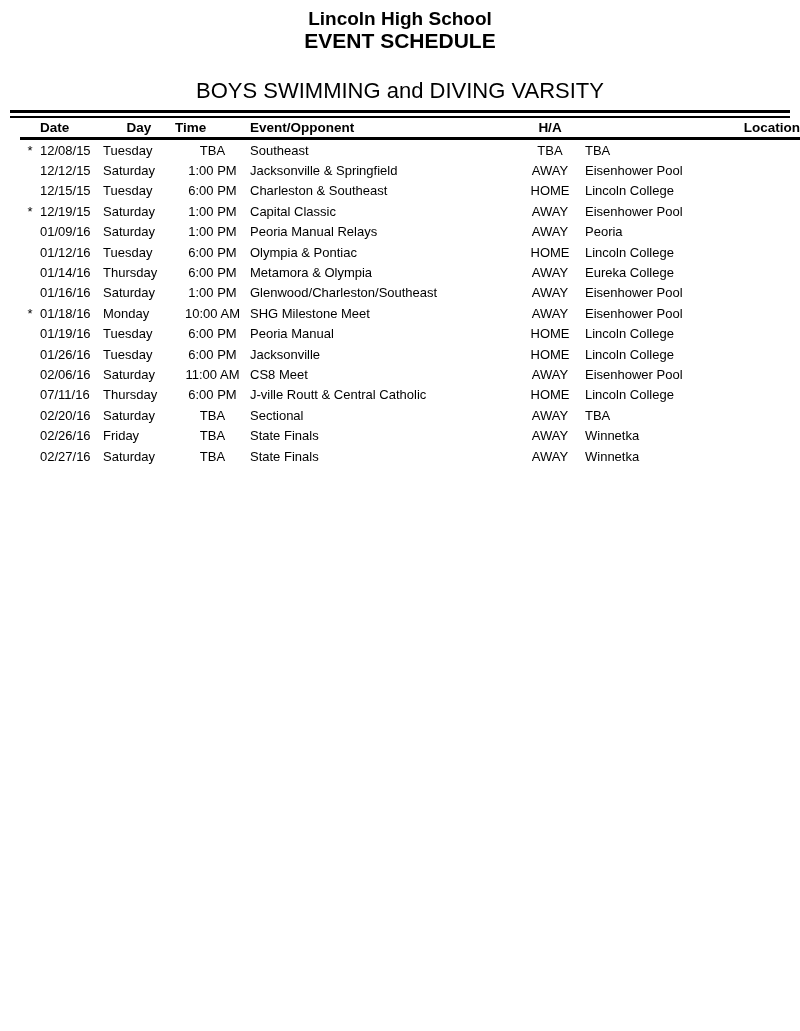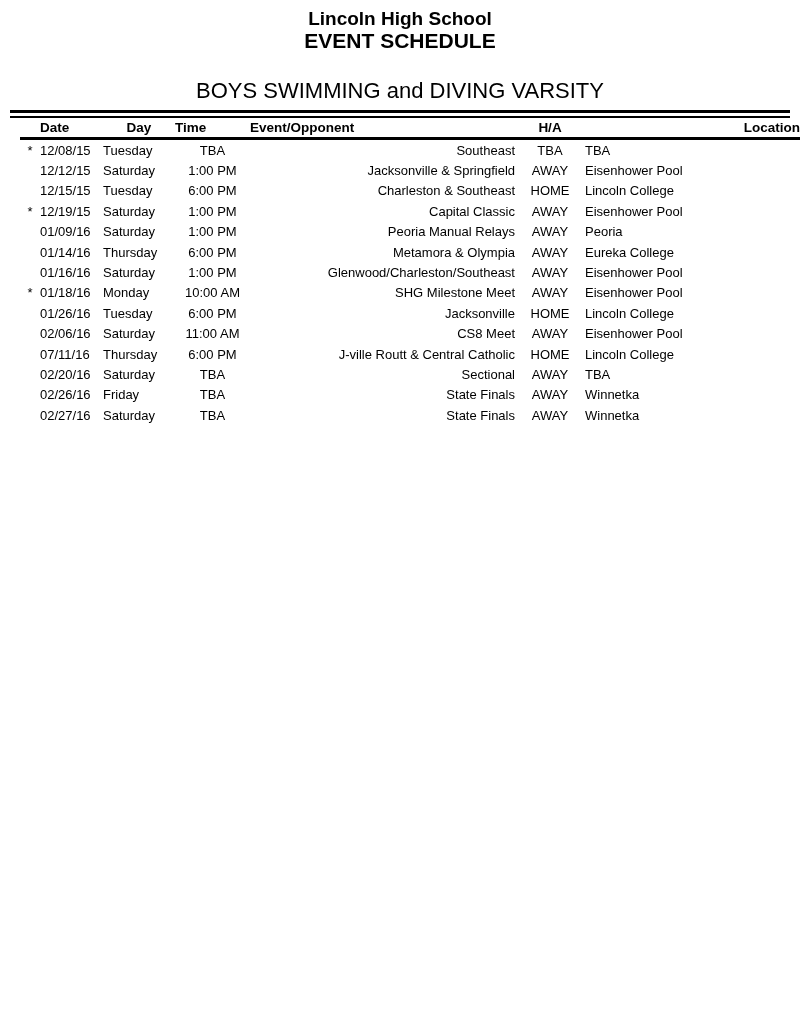--- a/index.html
+++ b/index.html
@@ -62,21 +62,21 @@
   th:nth-child(4) { text-align: left; }
   th:nth-child(5) { text-align: left; padding-left: 18px; }
   th:nth-child(6) { text-align: center; }
   th:nth-child(7) { text-align: right; padding-left: 20px; }
 
   
   td:nth-child(1) { text-align: center; }
   td:nth-child(2) { text-align: left; }
   td:nth-child(3) { text-align: left; }
   td:nth-child(4) { text-align: center; }
-  td:nth-child(5) { text-align: right; padding-left: 14px; }
+  td:nth-child(5) { text-align: left; padding-left: 14px; }
   td:nth-child(6) { text-align: center; }
   td:nth-child(7) { text-align: left; padding-left: 20px; }
 
   .footer-rule-left  { position: absolute; left: 10px;  top: 1003px; width: 190px; height: 2px; background: #3d3d3d; }
   .footer-rule-right { position: absolute; left: 198px; top: 1004px; width: 592px; height: 2px; background: #555555; }
   .page-label { position: absolute; left: 10px; top: 960px; font-size: 13px; line-height: 16px; }
 </style>
 </head>
 <body>
 
@@ -156,20 +156,29 @@
           <td></td>
           <td>01/09/16</td>
           <td>Saturday</td>
           <td>1:00 PM</td>
           <td>Peoria Manual Relays</td>
           <td>AWAY</td>
           <td>Peoria</td>
         </tr>
         <tr>
           <td></td>
+          <td>01/12/16</td>
+          <td>Tuesday</td>
+          <td>6:00 PM</td>
+          <td>Olympia &amp; Pontiac</td>
+          <td>HOME</td>
+          <td>Lincoln College</td>
+        </tr>
+        <tr>
+          <td></td>
           <td>01/14/16</td>
           <td>Thursday</td>
           <td>6:00 PM</td>
           <td>Metamora &amp; Olympia</td>
           <td>AWAY</td>
           <td>Eureka College</td>
         </tr>
         <tr>
           <td></td>
           <td>01/16/16</td>
@@ -183,20 +192,29 @@
           <td>*</td>
           <td>01/18/16</td>
           <td>Monday</td>
           <td>10:00 AM</td>
           <td>SHG Milestone Meet</td>
           <td>AWAY</td>
           <td>Eisenhower Pool</td>
         </tr>
         <tr>
           <td></td>
+          <td>01/19/16</td>
+          <td>Tuesday</td>
+          <td>6:00 PM</td>
+          <td>Peoria Manual</td>
+          <td>HOME</td>
+          <td>Lincoln College</td>
+        </tr>
+        <tr>
+          <td></td>
           <td>01/26/16</td>
           <td>Tuesday</td>
           <td>6:00 PM</td>
           <td>Jacksonville</td>
           <td>HOME</td>
           <td>Lincoln College</td>
         </tr>
         <tr>
           <td></td>
           <td>02/06/16</td>

